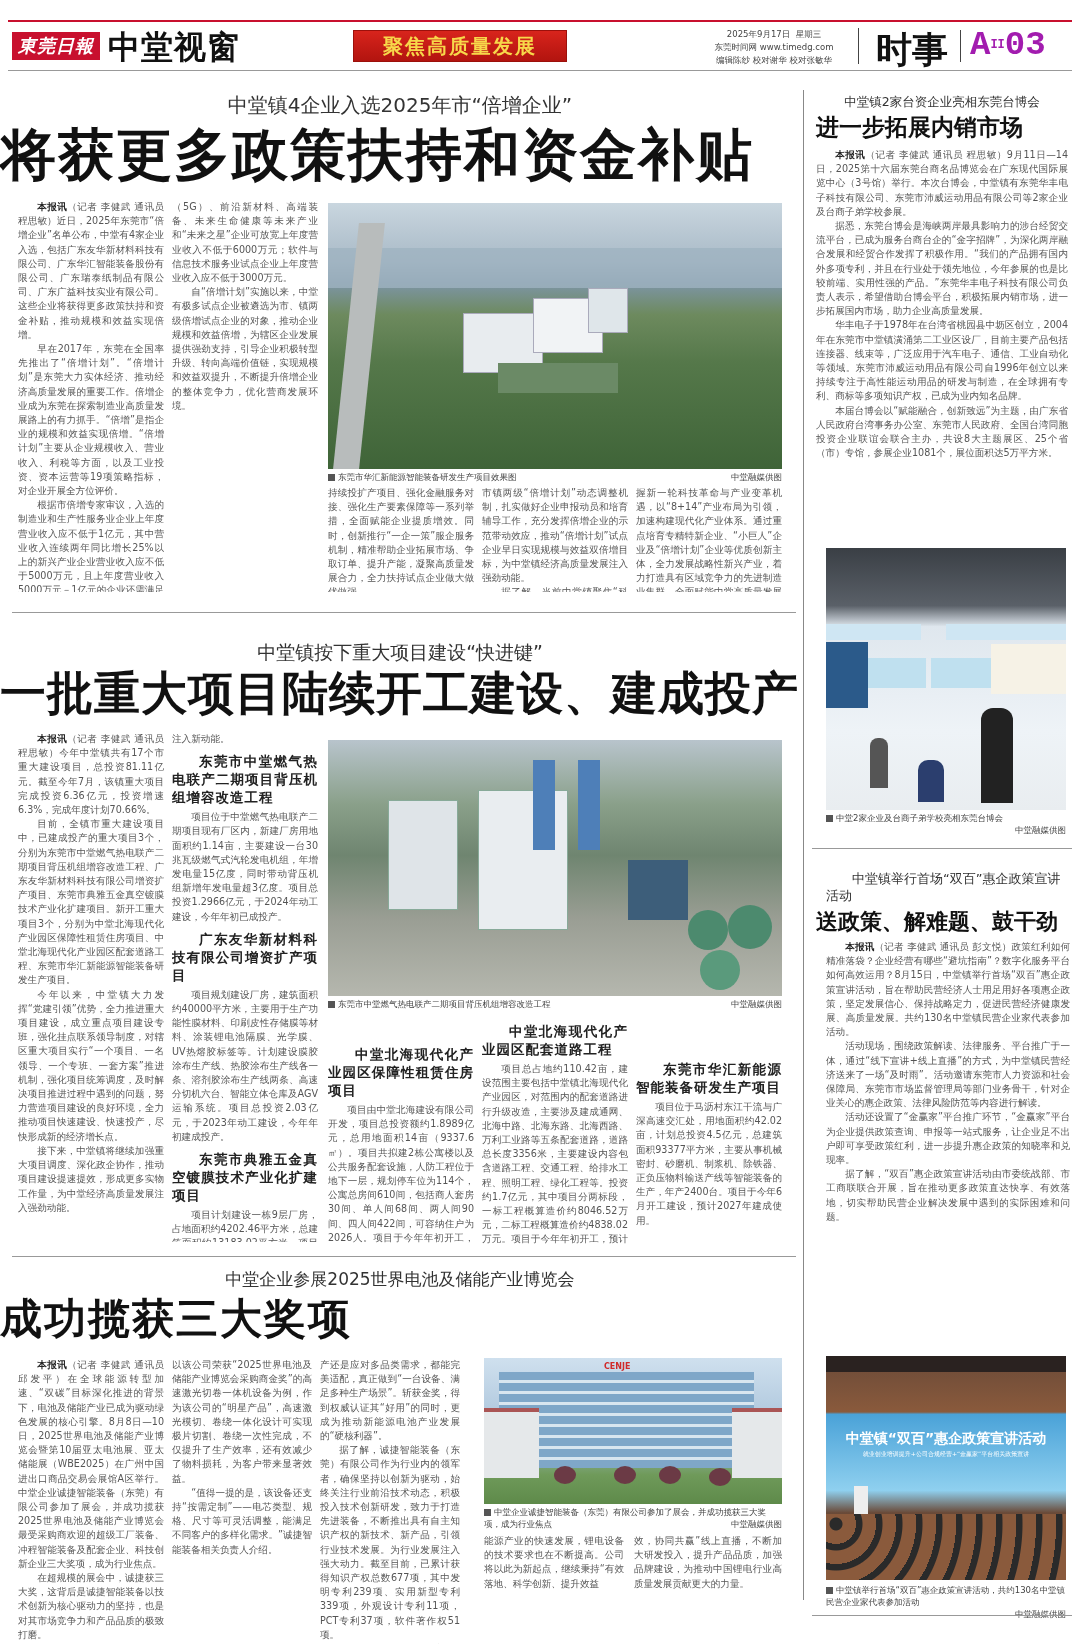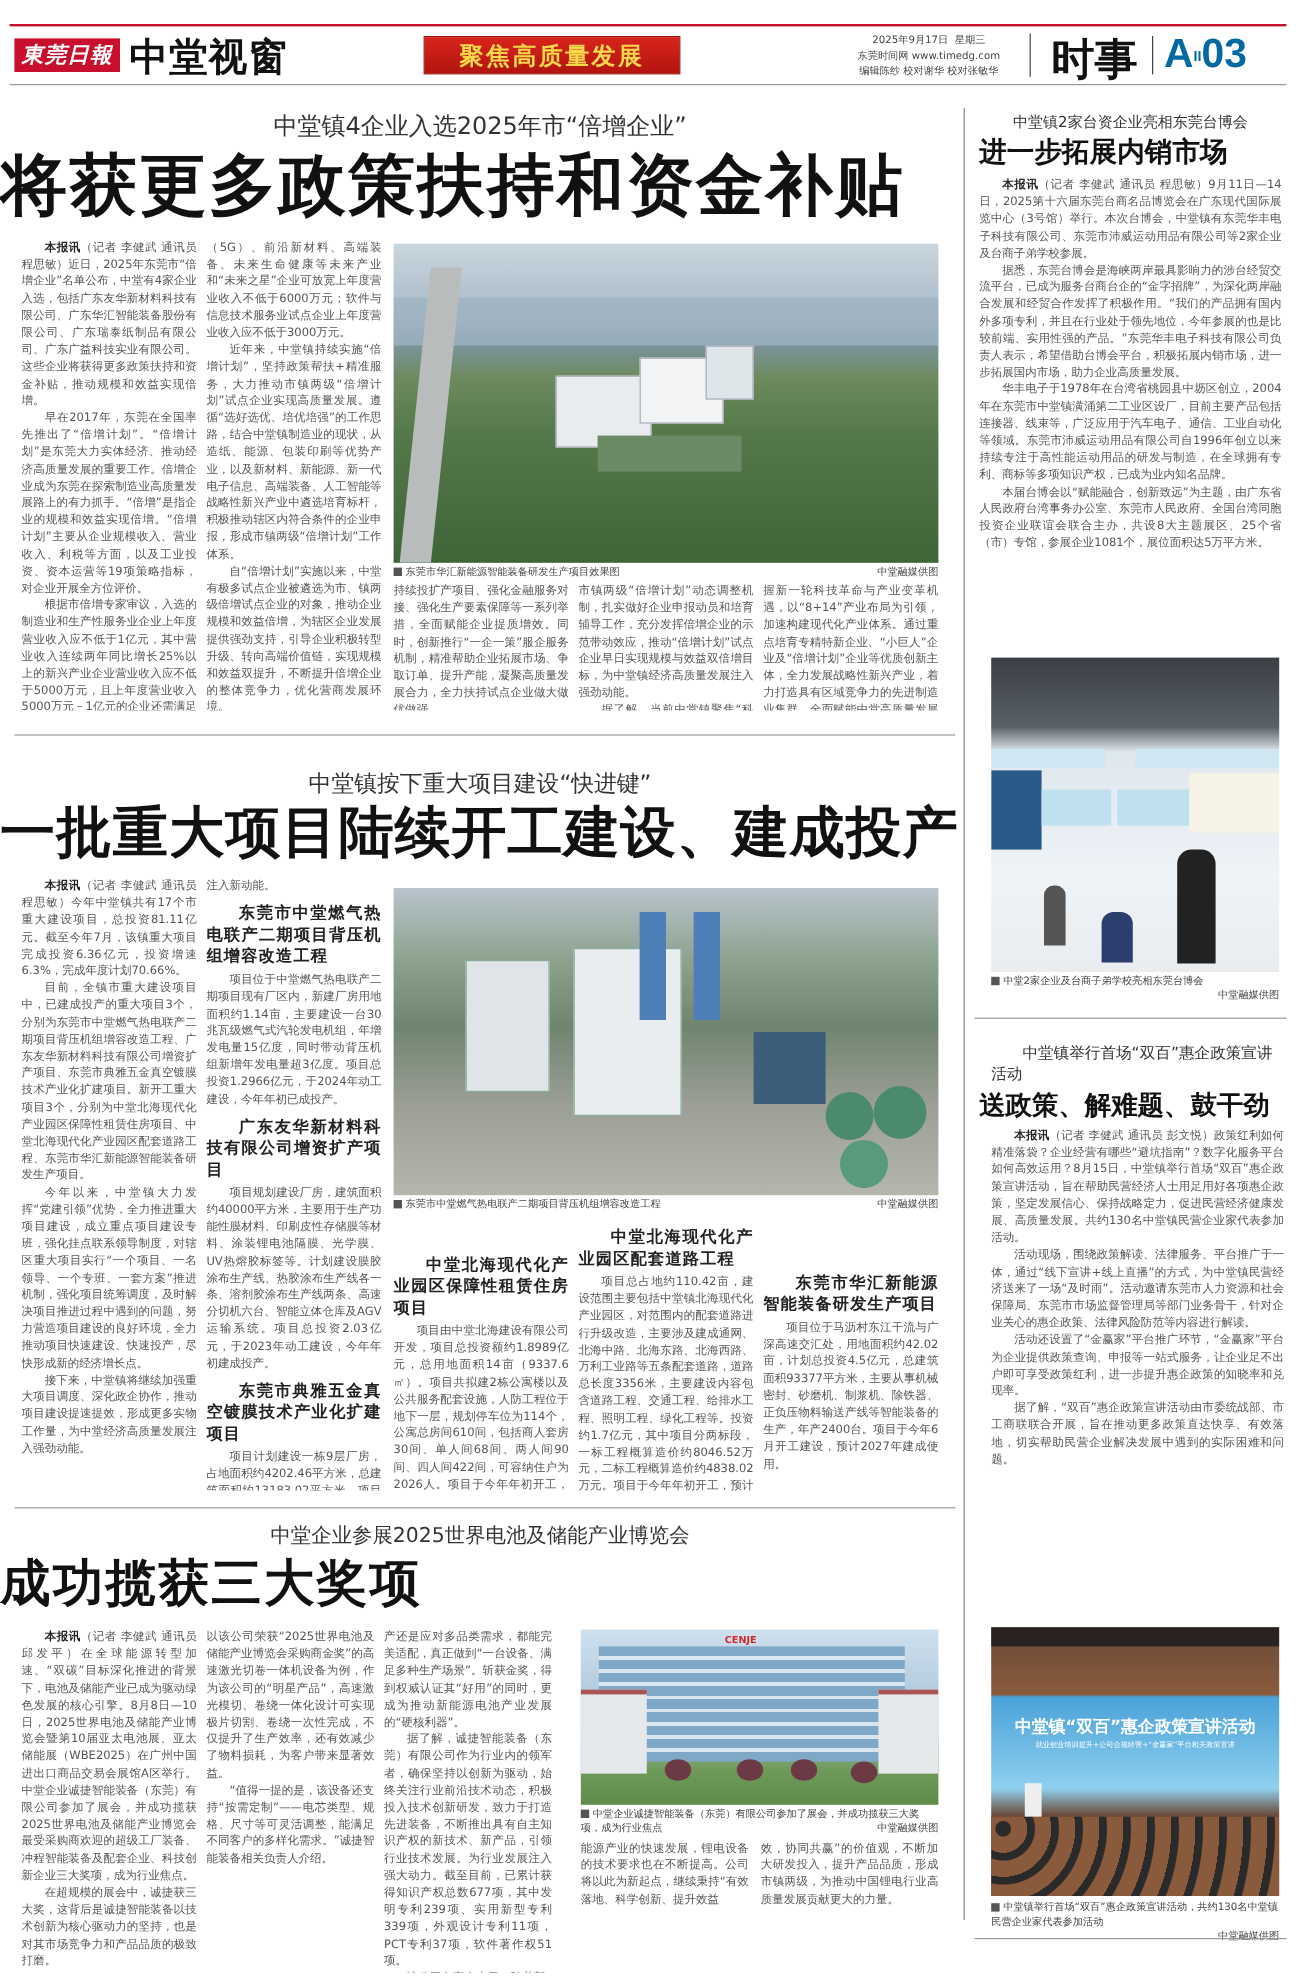--- a/index.html
+++ b/index.html
@@ -7,21 +7,21 @@
 body{font-family:"DejaVu Sans","Liberation Sans",sans-serif;color:#222;position:relative}
 .abs{position:absolute}
 .topred{left:8px;right:8px;top:20px;height:2px;background:#c8102e}
 .botgray{left:8px;right:8px;top:70px;height:1px;background:#999}
 .masthead-logo{left:12px;top:32px;width:88px;height:28px;background:#c8102e;color:#fff;font-family:"DejaVu Serif",serif;font-size:18px;font-weight:bold;display:flex;align-items:center;justify-content:center;letter-spacing:1px;font-style:italic}
 .masthead-title{left:108px;top:26px;font-size:32px;font-weight:bold;color:#111;letter-spacing:1px}
 .banner{left:353px;top:30px;width:214px;height:32px;background:linear-gradient(180deg,#d8241c,#b2140f);color:#f7d84a;font-size:20px;font-weight:bold;display:flex;align-items:center;justify-content:center;letter-spacing:2px;border:1px solid #9c100b}
 .dateinfo{left:700px;top:28px;width:148px;font-size:8.5px;color:#444;text-align:center;line-height:13px}
 .vsep{width:1px;background:#444}
 .section{left:876px;top:26px;font-size:36px;font-weight:bold;color:#111}
-.pageno{left:970px;top:26px;font-size:34px;font-weight:bold;color:#0369a1;font-family:Liberation Sans, sans-serif}
+.pageno{left:970px;top:26px;font-size:34px;font-weight:bold;color:#a21caf;font-family:Liberation Mono, monospace}
 .pageno sup{font-size:12px;vertical-align:middle;font-weight:bold}
 .kicker{text-align:center;color:#333;font-size:20px}
 .headline{text-align:left;font-family:"DejaVu Serif","Liberation Serif",serif;font-weight:bold;color:#111}
 .col{font-size:9.6px;line-height:14.2px;color:#555;text-align:justify;overflow:hidden}
 .col b{color:#222}
 .col p{text-indent:2em}
 .col p.lead{text-indent:2em}
 .subh{font-size:13.5px;font-weight:bold;color:#222;line-height:18px;margin:6px 0 4px;text-indent:2em;letter-spacing:1px}
 .photo{overflow:hidden}
 .caption{font-size:8.5px;color:#444;line-height:12px}
@@ -53,21 +53,20 @@
 <div class="abs kicker" style="left:0;width:800px;top:92px">中堂镇4企业入选2025年市“倍增企业”</div>
 <div class="abs headline" style="left:0;width:800px;top:120px;font-size:56px;line-height:68px;letter-spacing:2px">将获更多政策扶持和资金补贴</div>
 
 <div class="abs col" style="left:18px;top:200px;width:146px;height:392px">
   <p class="lead"><b>本报讯</b><span>（记者 李健武 通讯员 程思敏）</span><span>近日，2025年东莞市“倍增企业”名单公布，中堂有4家企业入选，包括广东友华新材料科技有限公司、广东华汇智能装备股份有限公司、广东瑞泰纸制品有限公司、广东广益科技实业有限公司。这些企业将获得更多政策扶持和资金补贴，推动规模和效益实现倍增。</span></p>
   <p>早在2017年，东莞在全国率先推出了“倍增计划”。“倍增计划”是东莞大力实体经济、推动经济高质量发展的重要工作。倍增企业成为东莞在探索制造业高质量发展路上的有力抓手。“倍增”是指企业的规模和效益实现倍增。“倍增计划”主要从企业规模收入、营业收入、利税等方面，以及工业投资、资本运营等19项策略指标，对企业开展全方位评价。</p>
   <p>根据市倍增专家审议，入选的制造业和生产性服务业企业上年度营业收入应不低于1亿元，其中营业收入连续两年同比增长25%以上的新兴产业企业营业收入应不低于5000万元，且上年度营业收入5000万元－1亿元的企业还需满足近三年利润增长率均值达到10%；属于新一代电子信息</p>
 </div>
 <div class="abs col" style="left:172px;top:200px;width:146px;height:392px">
   <p style="text-indent:0">（5G）、前沿新材料、高端装备、未来生命健康等未来产业和“未来之星”企业可放宽上年度营业收入不低于6000万元；软件与信息技术服务业试点企业上年度营业收入应不低于3000万元。</p>
-  <p>近年来，中堂镇持续实施“倍增计划”，坚持政策帮扶+精准服务，大力推动市镇两级“倍增计划”试点企业实现高质量发展。遵循“选好选优、培优培强”的工作思路，结合中堂镇制造业的现状，从造纸、能源、包装印刷等优势产业，以及新材料、新能源、新一代电子信息、高端装备、人工智能等战略性新兴产业中遴选培育标杆，积极推动辖区内符合条件的企业申报，形成市镇两级“倍增计划”工作体系。</p>
   <p>自“倍增计划”实施以来，中堂有极多试点企业被遴选为市、镇两级倍增试点企业的对象，推动企业规模和效益倍增，为辖区企业发展提供强劲支持，引导企业积极转型升级、转向高端价值链，实现规模和效益双提升，不断提升倍增企业的整体竞争力，优化营商发展环境。</p>
 </div>
 
 <div class="abs photo" style="left:328px;top:203px;width:454px;height:266px;background:linear-gradient(180deg,#c9d6df 0%,#a9bac7 22%,#7d95a6 30%,#6d8a5e 42%,#55784a 60%,#3f6438 100%)">
   <div class="abs" style="left:0;top:45px;width:454px;height:40px;background:#9fb3c0;opacity:.8"></div>
   <div class="abs" style="left:18px;top:20px;width:26px;height:246px;background:#b8bcbc;transform:skewX(-6deg)"></div>
   <div class="abs" style="left:135px;top:110px;width:80px;height:60px;background:#e8ecef;border:1px solid #aab"></div>
   <div class="abs" style="left:205px;top:95px;width:70px;height:55px;background:#f1f3f5;border:1px solid #aab"></div>
   <div class="abs" style="left:260px;top:85px;width:40px;height:45px;background:#dfe6ea;border:1px solid #aab"></div>
   <div class="abs" style="left:170px;top:160px;width:120px;height:30px;background:#6b8a66"></div>
@@ -169,21 +168,21 @@
   <div class="abs" style="left:225px;top:110px;width:22px;height:18px;border-radius:50%;background:#6b3a45"></div>
 </div>
 <div class="abs caption" style="left:484px;top:1506px;width:298px">
   <span class="bullet"></span><span>中堂企业诚捷智能装备（东莞）有限公司参加了展会，并成功揽获三大奖项，成为行业焦点</span>
   <span class="credit">中堂融媒供图</span>
 </div>
 <div class="abs col" style="left:484px;top:1534px;width:140px;height:110px">
   <p style="text-indent:0">能源产业的快速发展，锂电设备的技术要求也在不断提高。公司将以此为新起点，继续秉持“有效落地、科学创新、提升效益</p>
 </div>
 <div class="abs col" style="left:634px;top:1534px;width:148px;height:110px">
-  <p style="text-indent:0">效，协同共赢”的价值观，不断加大研发投入，提升产品品质，形成市镇两级，为推动中国锂电行业高质量发展贡献更大的力量。</p>
+  <p style="text-indent:0">效，协同共赢”线上直播，不断加大研发投入，提升产品品质，加强品牌建设，为推动中国锂电行业高质量发展贡献更大的力量。</p>
 </div>
 
 <div class="abs" style="left:816px;top:94px;width:252px;text-align:center;font-size:12.5px;color:#333">中堂镇2家台资企业亮相东莞台博会</div>
 <div class="abs headline" style="left:816px;top:112px;width:252px;font-size:23px;line-height:30px">进一步拓展内销市场</div>
 <div class="abs col" style="left:816px;top:148px;width:252px;height:390px">
   <p class="lead"><b>本报讯</b><span>（记者 李健武 通讯员 程思敏）</span><span>9月11日—14日，2025第十六届东莞台商名品博览会在广东现代国际展览中心（3号馆）举行。本次台博会，中堂镇有东莞华丰电子科技有限公司、东莞市沛威运动用品有限公司等2家企业及台商子弟学校参展。</span></p>
   <p>据悉，东莞台博会是海峡两岸最具影响力的涉台经贸交流平台，已成为服务台商台企的“金字招牌”，为深化两岸融合发展和经贸合作发挥了积极作用。“我们的产品拥有国内外多项专利，并且在行业处于领先地位，今年参展的也是比较前端、实用性强的产品。”东莞华丰电子科技有限公司负责人表示，希望借助台博会平台，积极拓展内销市场，进一步拓展国内市场，助力企业高质量发展。</p>
   <p>华丰电子于1978年在台湾省桃园县中坜区创立，2004年在东莞市中堂镇潢涌第二工业区设厂，目前主要产品包括连接器、线束等，广泛应用于汽车电子、通信、工业自动化等领域。东莞市沛威运动用品有限公司自1996年创立以来持续专注于高性能运动用品的研发与制造，在全球拥有专利、商标等多项知识产权，已成为业内知名品牌。</p>
   <p>本届台博会以“赋能融合，创新致远”为主题，由广东省人民政府台湾事务办公室、东莞市人民政府、全国台湾同胞投资企业联谊会联合主办，共设8大主题展区、25个省（市）专馆，参展企业1081个，展位面积达5万平方米。</p>
 </div>

